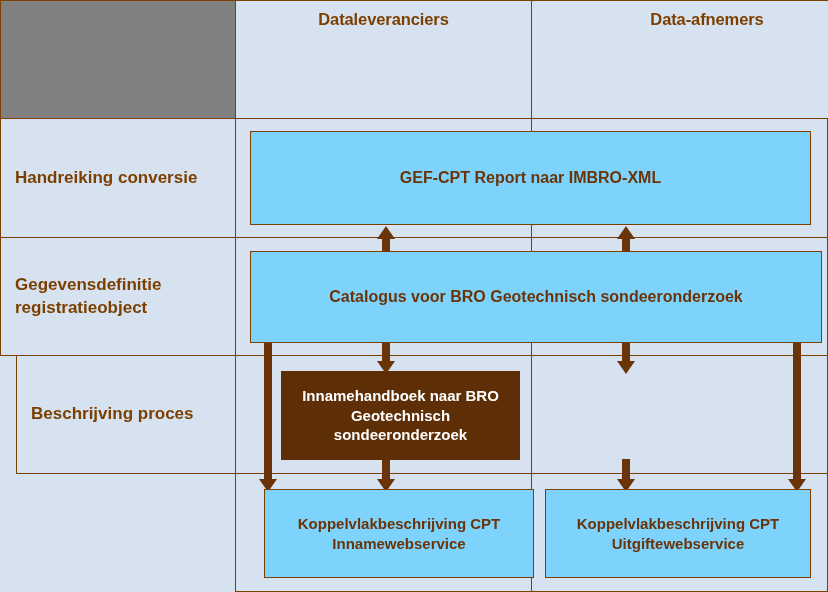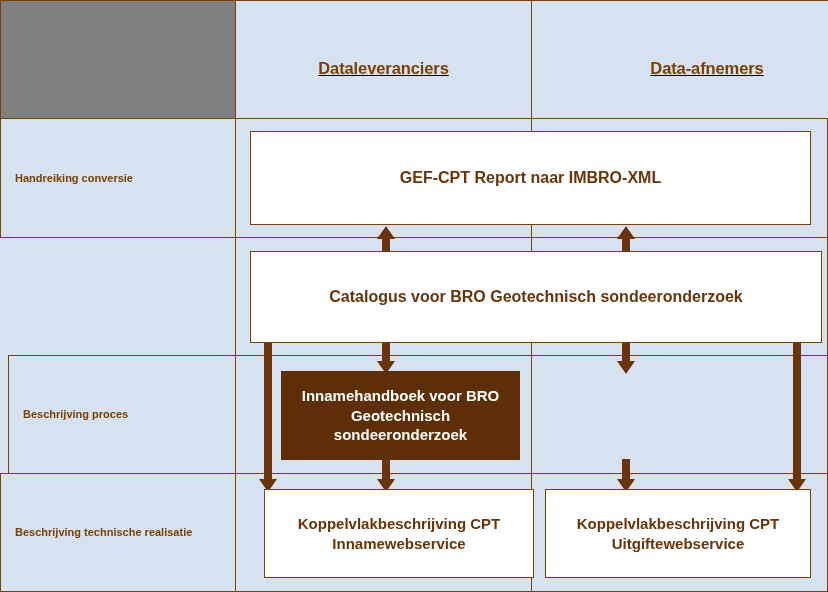--- a/index.html
+++ b/index.html
@@ -26,41 +26,40 @@
     box-sizing: border-box;
     background: #d6e2ef;
     border: 1px solid #7b3f00;
   }
   .cell.corner {
     background: #808080;
     border-color: #7b3f00;
   }
   .cell.header-cell {
     display: flex;
-    align-items: center;
+    align-items: flex-start;
     justify-content: center;
-    padding-top: 19px;
-    text-decoration: underline;
+    padding-top: 9px;
   }
   .cell.rowlabel {
     display: flex;
     align-items: center;
     justify-content: flex-start;
     padding: 0 12px 0 14px;
   }
 
   .header-text {
     font-size: 16.5px;
     font-weight: bold;
     color: #7b3f00;
     letter-spacing: -0.1px;
     line-height: 1.2;
   }
   .rowlabel-text {
-    font-size: 11px;
+    font-size: 17px;
     font-weight: bold;
     color: #7b3f00;
     line-height: 1.35;
   }
 
   
   .box {
     position: absolute;
     box-sizing: border-box;
     display: flex;
@@ -71,21 +70,21 @@
     z-index: 4;
   }
   .box .box-text {
     display: block;
     width: 100%;
     padding: 0 8px;
     box-sizing: border-box;
     line-height: 1.32;
   }
   .box.tan {
-    background: #ffffff;
+    background: #7dd3fc;
   }
   .box.tan .box-text {
     color: #6b3408;
     font-weight: bold;
   }
   .box.dark {
     background: #5e2f06;
     border-color: #5e2f06;
   }
   .box.dark .box-text {
@@ -147,32 +146,32 @@
   <div class="cell header-cell" style="left:531px; top:0px; width:352px; height:119px;">
     <span class="header-text">Data-afnemers</span>
   </div>
 
   <div class="cell rowlabel" style="left:0px; top:118px; width:236px; height:120px;">
     <span class="rowlabel-text">Handreiking conversie</span>
   </div>
   <div class="cell" style="left:235px; top:118px; width:297px; height:120px;"></div>
   <div class="cell" style="left:531px; top:118px; width:297px; height:120px;"></div>
 
+  <div class="cell rowlabel" style="left:0px; top:237px; width:236px; height:119px;">
+    <span class="rowlabel-text">Gegevensdefinitie registratieobject</span>
+  </div>
   <div class="cell" style="left:235px; top:237px; width:297px; height:119px;"></div>
   <div class="cell" style="left:531px; top:237px; width:297px; height:119px;"></div>
 
-  <div class="cell rowlabel" style="left:8px; top:355px; width:256px; height:119px;text-align:right;">
+  <div class="cell rowlabel" style="left:16px; top:355px; width:256px; height:119px;text-align:right;">
     <span class="rowlabel-text">Beschrijving proces</span>
   </div>
   <div class="cell" style="left:235px; top:355px; width:297px; height:119px;"></div>
   <div class="cell" style="left:531px; top:355px; width:297px; height:119px;"></div>
 
-  <div class="cell rowlabel" style="left:0px; top:473px; width:236px; height:119px;">
-    <span class="rowlabel-text">Beschrijving technische realisatie</span>
-  </div>
   <div class="cell" style="left:235px; top:473px; width:297px; height:119px;"></div>
   <div class="cell" style="left:531px; top:473px; width:297px; height:119px;"></div>
 
   <div class="arrow up" style="left:377px; top:226px; width:18px; height:35px;">
     <span class="head"></span>
       <span class="shaft"></span>
   </div>
 
   <div class="arrow up" style="left:617px; top:226px; width:18px; height:35px;">
     <span class="head"></span>
@@ -211,21 +210,21 @@
 
   <div class="box tan" style="left:250px; top:131px; width:561px; height:94px;">
     <span class="box-text fs-wide">GEF-CPT Report naar IMBRO-XML</span>
   </div>
 
   <div class="box tan" style="left:250px; top:251px; width:572px; height:92px;">
     <span class="box-text fs-wide">Catalogus voor BRO Geotechnisch sondeeronderzoek</span>
   </div>
 
   <div class="box dark" style="left:281px; top:371px; width:239px; height:89px;">
-    <span class="box-text fs-multi">Innamehandboek voor BRO Geotechnisch sondeeronderzoek</span>
+    <span class="box-text fs-multi">Innamehandboek naar BRO Geotechnisch sondeeronderzoek</span>
   </div>
 
 
   <div class="box tan" style="left:264px; top:489px; width:270px; height:89px;">
     <span class="box-text fs-multi">Koppelvlakbeschrijving CPT Innamewebservice</span>
   </div>
 
   <div class="box tan" style="left:545px; top:489px; width:266px; height:89px;">
     <span class="box-text fs-multi">Koppelvlakbeschrijving CPT Uitgiftewebservice</span>
   </div>

